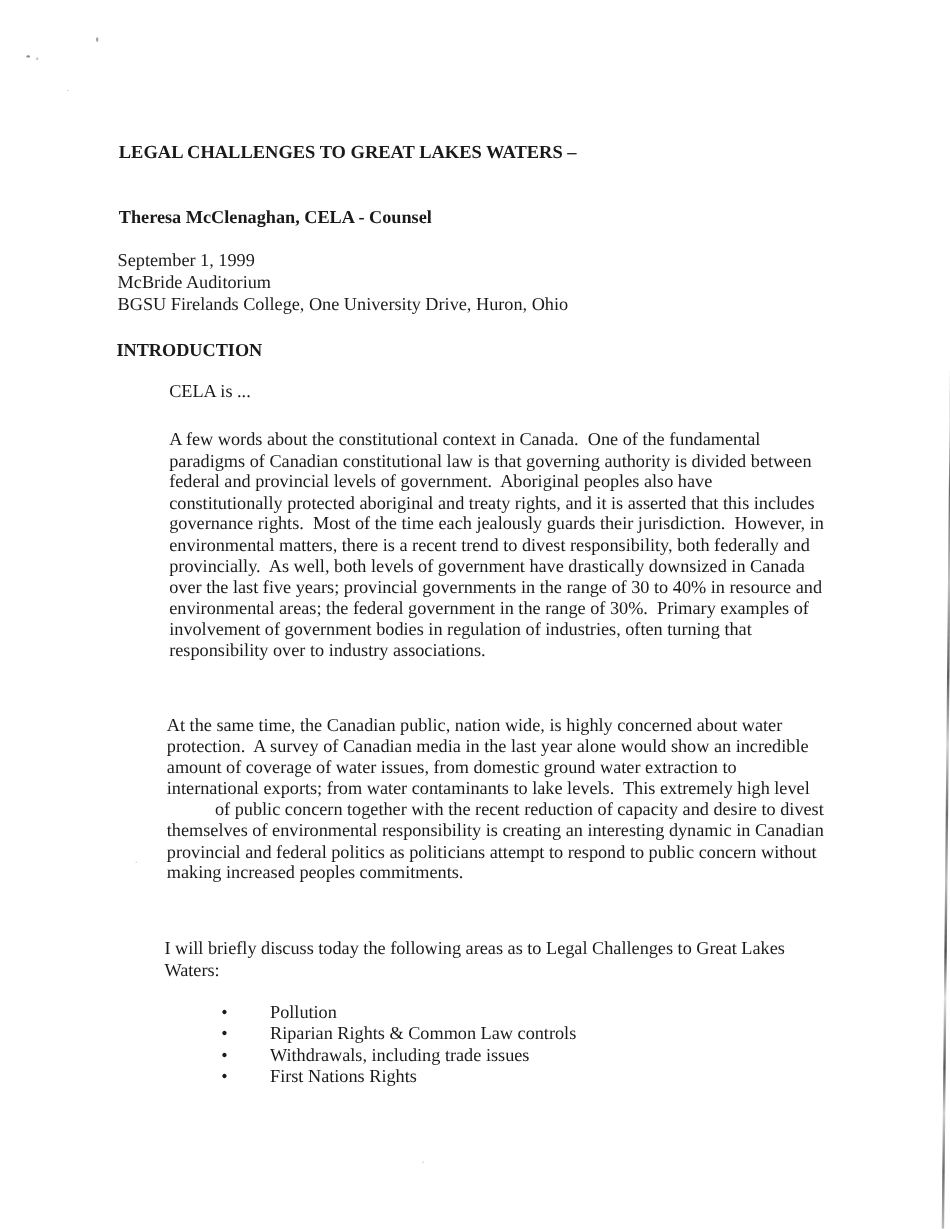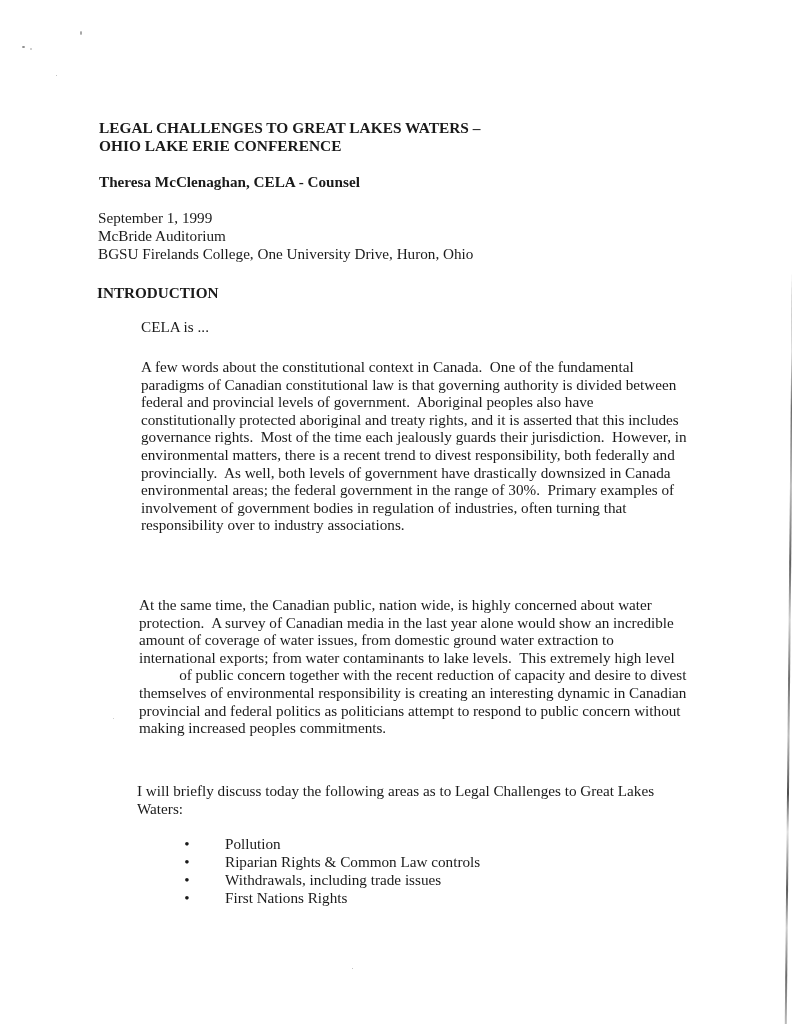--- a/index.html
+++ b/index.html
@@ -77,40 +77,40 @@
       background: #8a8a8a;
       border-radius: 50%;
     }
   </style>
 </head>
 <body>
 
 <div class="page">
 
   <div class="line bold title" style="left:89px; top:119px;">LEGAL CHALLENGES TO GREAT LAKES WATERS –</div>
-  <div class="line bold title" style="left:89px; top:137px;">OHIO LAKE ERIE CONFERENCE</div>
 
   <div class="line bold" style="left:89px; top:173px;">Theresa McClenaghan, CELA - Counsel</div>
 
   <div class="line" style="left:88px; top:209px;">September 1, 1999</div>
   <div class="line" style="left:88px; top:227px;">McBride Auditorium</div>
   <div class="line" style="left:88px; top:245px;">BGSU Firelands College, One University Drive, Huron, Ohio</div>
 
   <div class="line bold" style="left:87px; top:284px;">INTRODUCTION</div>
 
   <div class="line" style="left:131px; top:318px;text-align:center;">CELA is ...</div>
 
   <div class="block" style="left:131px; top:358px;">
     <span class="ln" style="white-space: pre;">A few words about the constitutional context in Canada.  One of the fundamental</span>
     <span class="ln" style="white-space: pre;">paradigms of Canadian constitutional law is that governing authority is divided between</span>
     <span class="ln" style="white-space: pre;">federal and provincial levels of government.  Aboriginal peoples also have</span>
     <span class="ln" style="white-space: pre;">constitutionally protected aboriginal and treaty rights, and it is asserted that this includes</span>
     <span class="ln" style="white-space: pre;">governance rights.  Most of the time each jealously guards their jurisdiction.  However, in</span>
     <span class="ln" style="white-space: pre;">environmental matters, there is a recent trend to divest responsibility, both federally and</span>
     <span class="ln" style="white-space: pre; font-family: Liberation Serif, serif;">provincially.  As well, both levels of government have drastically downsized in Canada</span>
+    <span class="ln" style="white-space: pre;">over the last five years; provincial governments in the range of 30 to 40% in resource and</span>
     <span class="ln" style="white-space: pre;">environmental areas; the federal government in the range of 30%.  Primary examples of</span>
     <span class="ln" style="white-space: pre;">involvement of government bodies in regulation of industries, often turning that</span>
     <span class="ln" style="white-space: pre;">responsibility over to industry associations.</span>
   </div>
 
   <div class="block" style="left:129px; top:596px;">
     <span class="ln" style="white-space: pre;">At the same time, the Canadian public, nation wide, is highly concerned about water</span>
     <span class="ln" style="white-space: pre;">protection.  A survey of Canadian media in the last year alone would show an incredible</span>
     <span class="ln" style="white-space: pre;">amount of coverage of water issues, from domestic ground water extraction to</span>
     <span class="ln" style="white-space: pre;">international exports; from water contaminants to lake levels.  This extremely high level</span>

